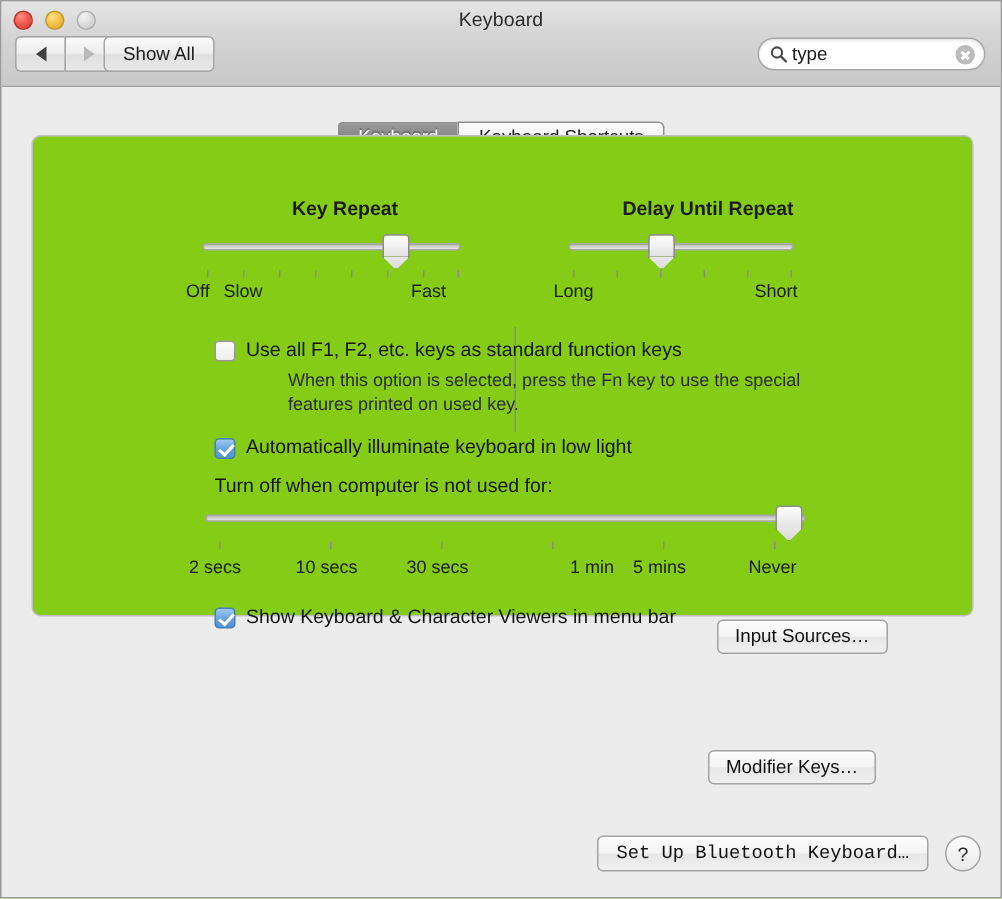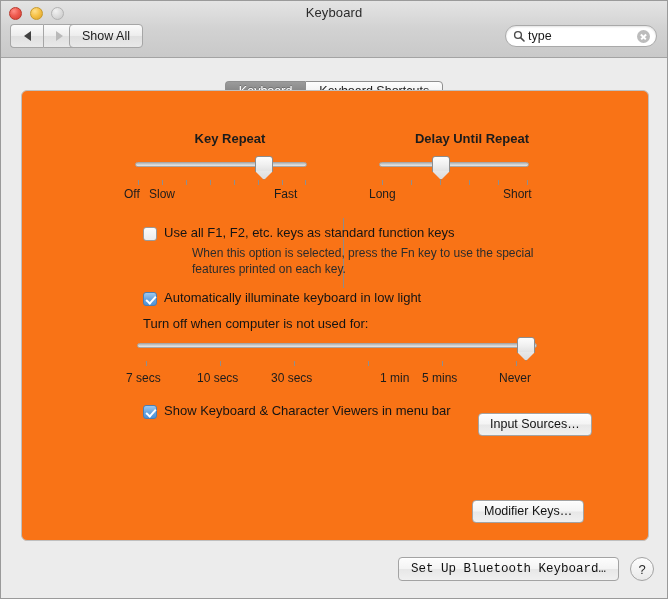--- a/index.html
+++ b/index.html
@@ -169,22 +169,22 @@
   }
   .tab-inactive {
     background: linear-gradient(to bottom, #fdfdfd 0%, #f2f2f2 50%, #e6e6e6 100%);
     color: #1d1d1d;
   }
 
   
   #panel {
     position: absolute;
     left: 20px; top: 89px;
-    width: 628px; height: 451px;
-    background: #f97316;
+    width: 628px; height: 321px;
+    background: #84cc16;
     border: 1px solid #bfbfbf;
     border-radius: 6px;
     box-sizing: border-box;
   }
 
   
   .slider-title {
     position: absolute;
     font-size: 13px; font-weight: bold;
     color: #1c1c1c;
@@ -376,35 +376,35 @@
     <div class="tick" style="left:389px; top:89px;"></div>
     <div class="tick" style="left:418px; top:89px;"></div>
     <div class="tick" style="left:447px; top:89px;"></div>
     <div class="tick" style="left:476px; top:89px;"></div>
     <div class="tick" style="left:505px; top:89px;"></div>
     <div class="slider-endlabel" style="left:347px; top:96px;">Long</div>
     <div class="slider-endlabel" style="left:481px; top:96px;">Short</div>
 
     <div class="cb cb-off" style="left:121px; top:136px;"></div>
     <div class="row-label" style="left:142px; top:134px;">Use all F1, F2, etc. keys as standard function keys</div>
-    <div class="help-text" style="left:170px; top:154px;">When this option is selected, press the Fn key to use the special features printed on each key.</div>
+    <div class="help-text" style="left:170px; top:154px;">When this option is selected, press the Fn key to use the special features printed on used key.</div>
 
     <div class="cb cb-on" style="left:121px; top:201px;"></div>
     <div class="row-label" style="left:142px; top:199px;">Automatically illuminate keyboard in low light</div>
     <div class="row-label" style="left:121px; top:225px;">Turn off when computer is not used for:</div>
 
     <div class="slider-track" style="left:115px; top:252px; width:400px;"></div>
     <div class="slider-thumb" style="left:495px; top:246px;"></div>
     <div class="tick" style="left:124px; top:270px;"></div>
     <div class="tick" style="left:198px; top:270px;"></div>
     <div class="tick" style="left:272px; top:270px;"></div>
     <div class="tick" style="left:346px; top:270px;"></div>
     <div class="tick" style="left:420px; top:270px;"></div>
     <div class="tick" style="left:494px; top:270px;"></div>
-    <div class="slider-endlabel" style="left:104px; top:280px;">7 secs</div>
+    <div class="slider-endlabel" style="left:104px; top:280px;">2 secs</div>
     <div class="slider-endlabel" style="left:175px; top:280px;">10 secs</div>
     <div class="slider-endlabel" style="left:249px; top:280px;">30 secs</div>
     <div class="slider-endlabel" style="left:330px; top:280px;margin-left:28px;">1 min</div>
     <div class="slider-endlabel" style="left:400px; top:280px;">5 mins</div>
     <div class="slider-endlabel" style="left:477px; top:280px;">Never</div>
 
     <div class="cb cb-on" style="left:121px; top:314px;"></div>
     <div class="row-label" style="left:142px; top:312px;">Show Keyboard &amp; Character Viewers in menu bar</div>
     <div class="push-btn" style="left:456px; top:310px;margin-top:12px;">Input Sources…</div>
 

